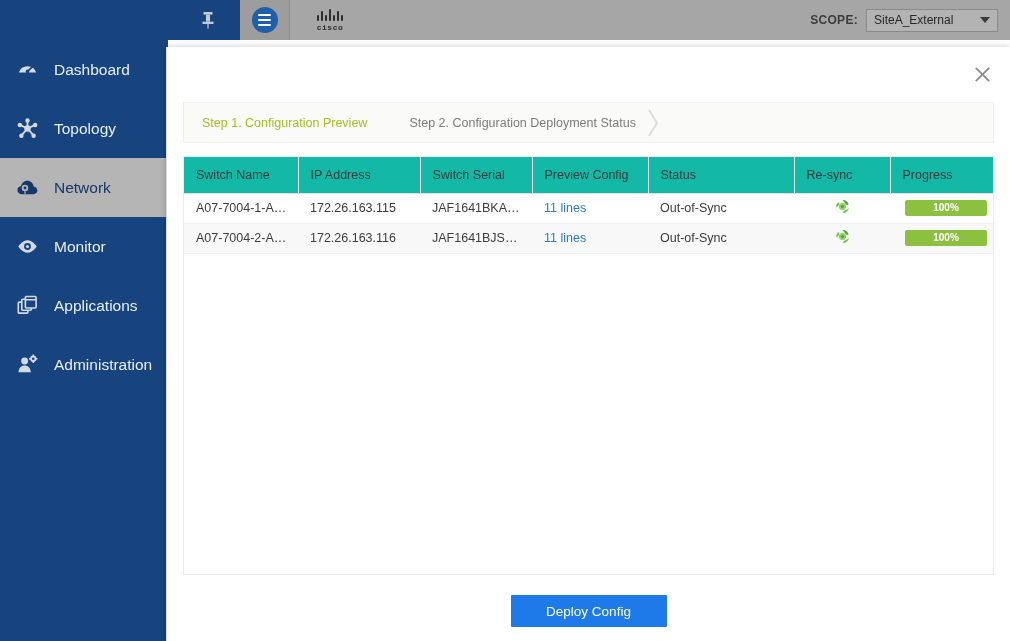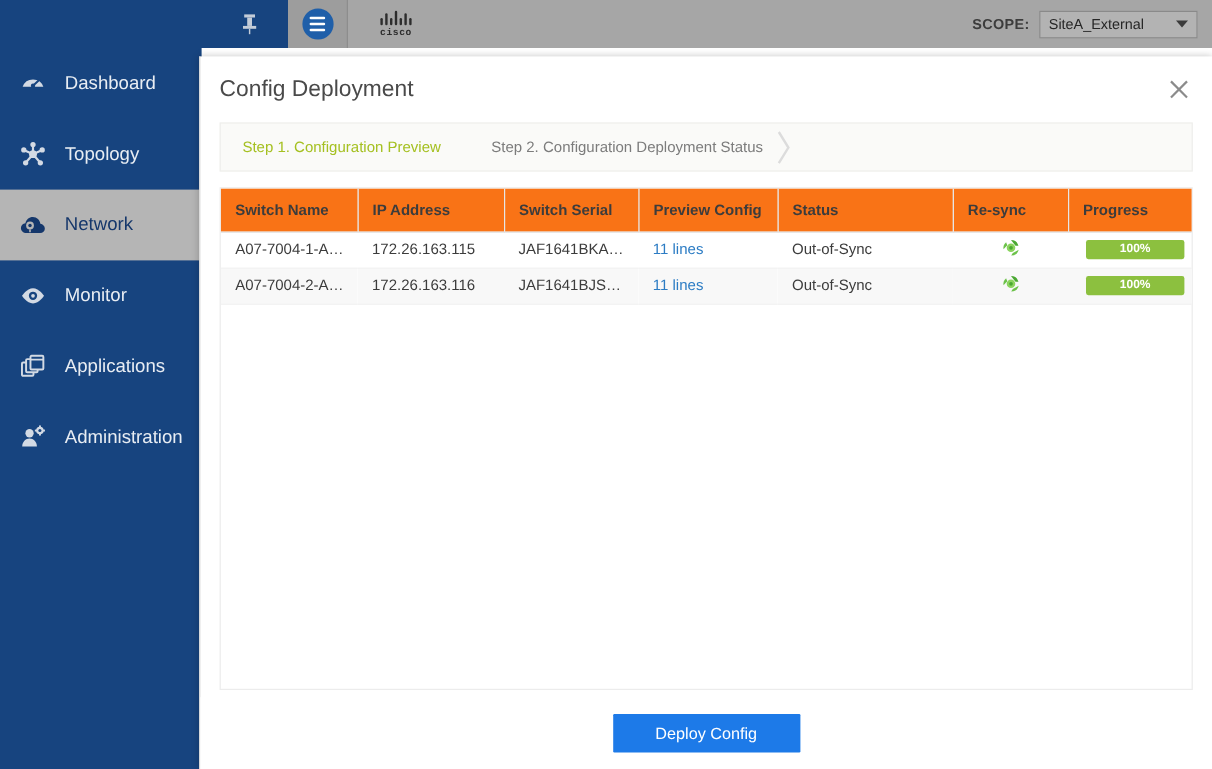--- a/index.html
+++ b/index.html
@@ -234,28 +234,28 @@
     border: 1px solid #ececec;
     background: #ffffff;
     overflow: hidden;
   }
   table.grid {
     width: 100%;
     border-collapse: collapse;
     table-layout: fixed;
   }
   table.grid thead th {
-    background: #f97316;
+    background: #14b8a6;
     border-bottom: 1px solid #e2e2e2;
     border-right: 1px solid #e6e6e6;
     height: 36px;
     text-align: left;
     padding: 0 12px;
     font-size: 12.5px;
-    font-weight: bold;
+    font-weight: normal;
     color: #3c3c3c;
     font-family: "Liberation Sans", sans-serif;
   }
   table.grid thead th:last-child { border-right: none; }
   table.grid tbody td {
     height: 30px;
     padding: 0 12px;
     font-size: 12.5px;
     color: #3c3c3c;
     border-bottom: 1px solid #f0f0f0;
@@ -453,21 +453,20 @@
           <circle cx="18" cy="6" r="1.35" fill="#17447f"></circle>
         </svg>
       </span>
       <span class="nav-label">Administration</span>
     </div>
   </div>
 
   <div class="dialog">
 
     <div class="dialog-header">
-      <div class="dialog-title">Config Deployment</div>
       <div class="dialog-close">
         <svg viewBox="0 0 22 22" width="21" height="21">
           <line x1="4" y1="4" x2="18" y2="18" stroke="#8b8b8b" stroke-width="1.9"></line>
           <line x1="18" y1="4" x2="4" y2="18" stroke="#8b8b8b" stroke-width="1.9"></line>
         </svg>
       </div>
     </div>
 
     <div class="steps">
       <div class="step step1">

